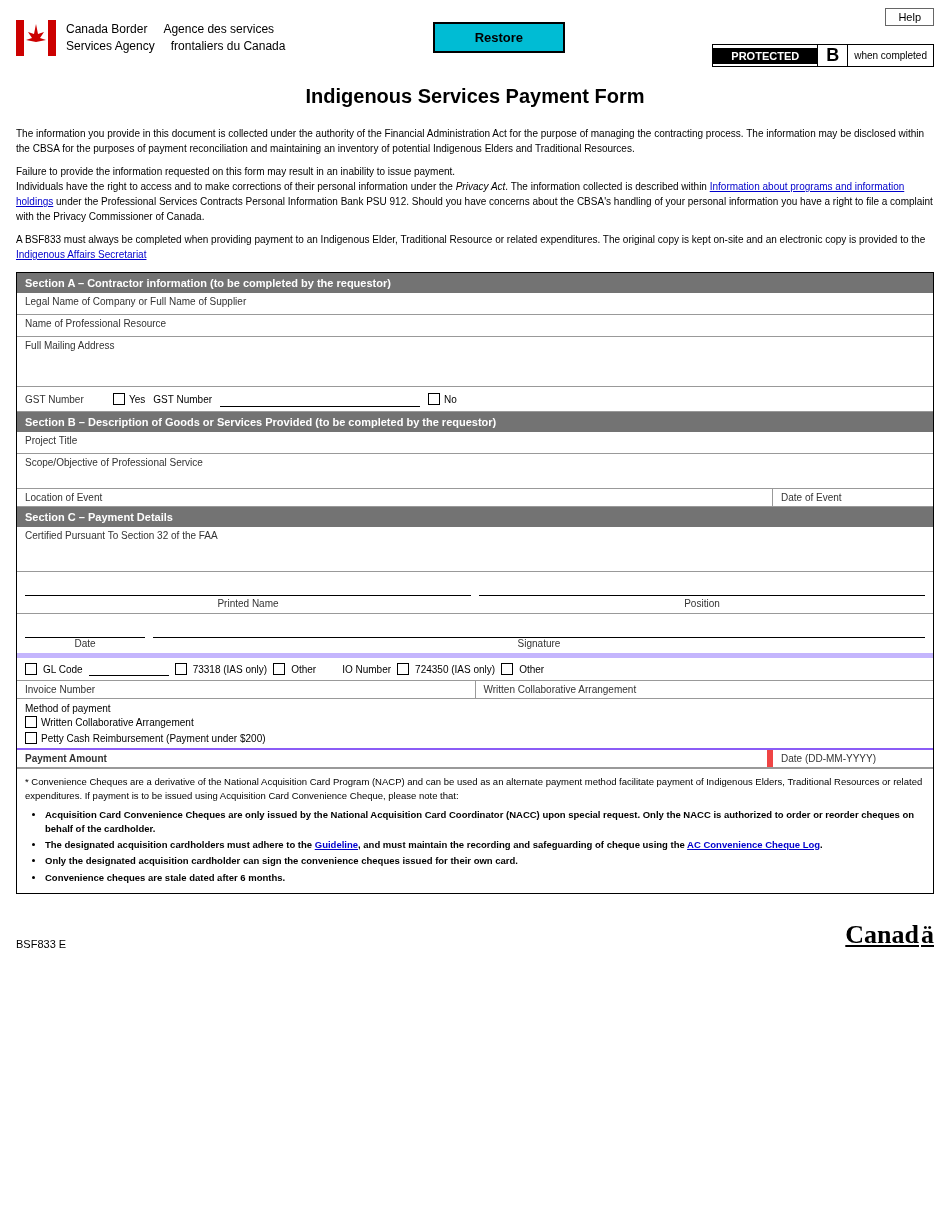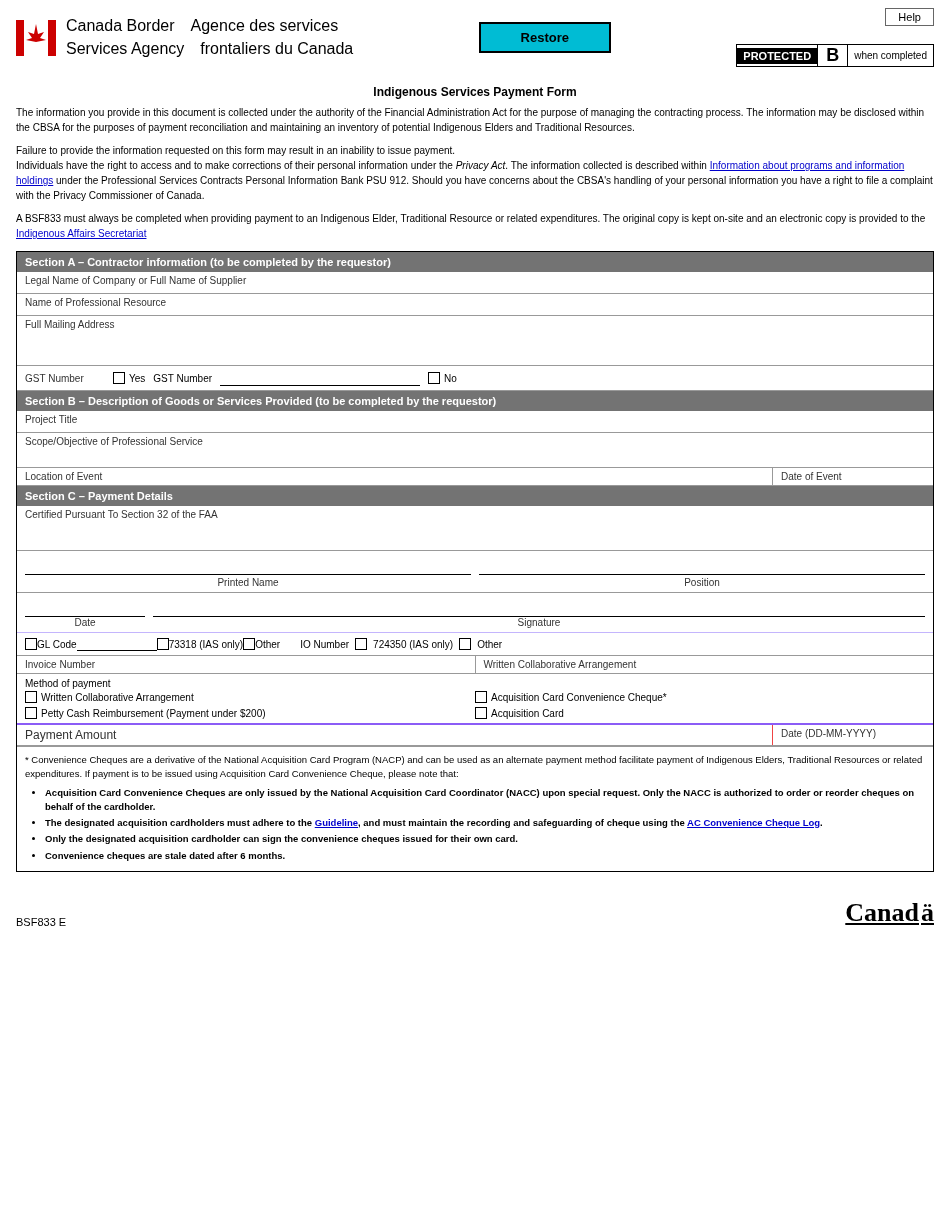--- a/index.html
+++ b/index.html
@@ -24,21 +24,21 @@
     .logo-area {
       display: flex;
       align-items: center;
       gap: 10px;
     }
     .canada-maple {
       width: 40px;
       height: 36px;
     }
     .agency-text {
-      font-size: 16px;
+      font-size: 12px;
       line-height: 1.4;
     }
     .agency-text div { display: flex; gap: 16px; }
     .restore-btn-area {
       display: flex;
       flex-direction: column;
       align-items: center;
     }
     .restore-btn {
       background: #00bcd4;
@@ -64,21 +64,21 @@
     }
     .protected-badge {
       display: flex;
       align-items: center;
       border: 1px solid #000;
       font-size: 11px;
     }
     .protected-label {
       background: #000;
       color: #fff;
-      padding: 2px 6px;
+      padding: 2px 18px;
       font-weight: bold;
     }
     .protected-b {
       font-size: 18px;
       font-weight: bold;
       padding: 0 8px;
       border-left: 1px solid #000;
       border-right: 1px solid #000;
     }
     .when-completed {
@@ -86,23 +86,23 @@
       font-size: 10px;
     }
 
     
     .main-content {
       padding: 0 16px 16px 16px;
     }
 
     .form-title {
       text-align: center;
-      font-size: 12px;
-      font-weight: bold;
-      margin: 10px 0 6px;
+      font-size: 20px;
+      font-weight: bold;
+      margin: 10px 0 18px;
     }
 
     .intro-text {
       font-size: 10px;
       line-height: 1.5;
       margin-bottom: 8px;
     }
     .intro-text a { color: #0000cc; }
 
     .bsf-note {
@@ -213,21 +213,21 @@
     }
     .sig-label {
       font-size: 10px;
       color: #333;
       text-align: center;
     }
 
     .date-sig-row {
       display: flex;
       padding: 4px 8px;
-      border-bottom: 1px solid #c4b5fd;
+      border-bottom: 5px solid #c4b5fd;
       gap: 8px;
     }
     .date-block {
       flex: 0 0 120px;
       display: flex;
       flex-direction: column;
       align-items: center;
     }
     .sig-block2 {
       flex: 1;
@@ -235,21 +235,21 @@
       flex-direction: column;
       align-items: center;
     }
 
     
     .gl-row {
       display: flex;
       align-items: center;
       padding: 4px 8px;
       border-bottom: 1px solid #999;
-      gap: 0;
+      gap: 6px;
       font-size: 10px;
     }
     .gl-line {
       border-bottom: 1px solid #000;
       width: 80px;
       height: 14px;
       display: inline-block;
     }
     .io-section {
       display: flex;
@@ -307,23 +307,24 @@
     }
 
     
     .payment-row {
       display: flex;
       border-bottom: 1px solid #999;
     }
     .payment-label {
       flex: 1;
       padding: 3px 8px;
-      font-size: 12px;
-      color: #333;
-      border-right: 1px solid #ef4444;
+      font-size: 10px;
+      color: #333;
+      border-right: 6px solid #ef4444;
+      font-weight: bold;
     }
     .payment-date {
       width: 160px;
       padding: 3px 8px;
       font-size: 10px;
       color: #333;
     }
 
     
     .footnote {
@@ -525,30 +526,20 @@
         <div class="method-col">
           <div class="checkbox-inline">
             <span class="cb"></span>
             <span>Written Collaborative Arrangement</span>
           </div>
           <div class="checkbox-inline">
             <span class="cb"></span>
             <span>Petty Cash Reimbursement (Payment under $200)</span>
           </div>
         </div>
-        <div class="method-col">
-          <div class="checkbox-inline">
-            <span class="cb"></span>
-            <span>Acquisition Card Convenience Cheque*</span>
-          </div>
-          <div class="checkbox-inline">
-            <span class="cb"></span>
-            <span>Acquisition Card</span>
-          </div>
-        </div>
       </div>
     </div>
 
     <div class="payment-row">
       <div class="payment-label">
         <span>Payment Amount</span>
       </div>
       <div class="payment-date">
         <span>Date (DD-MM-YYYY)</span>
       </div>

